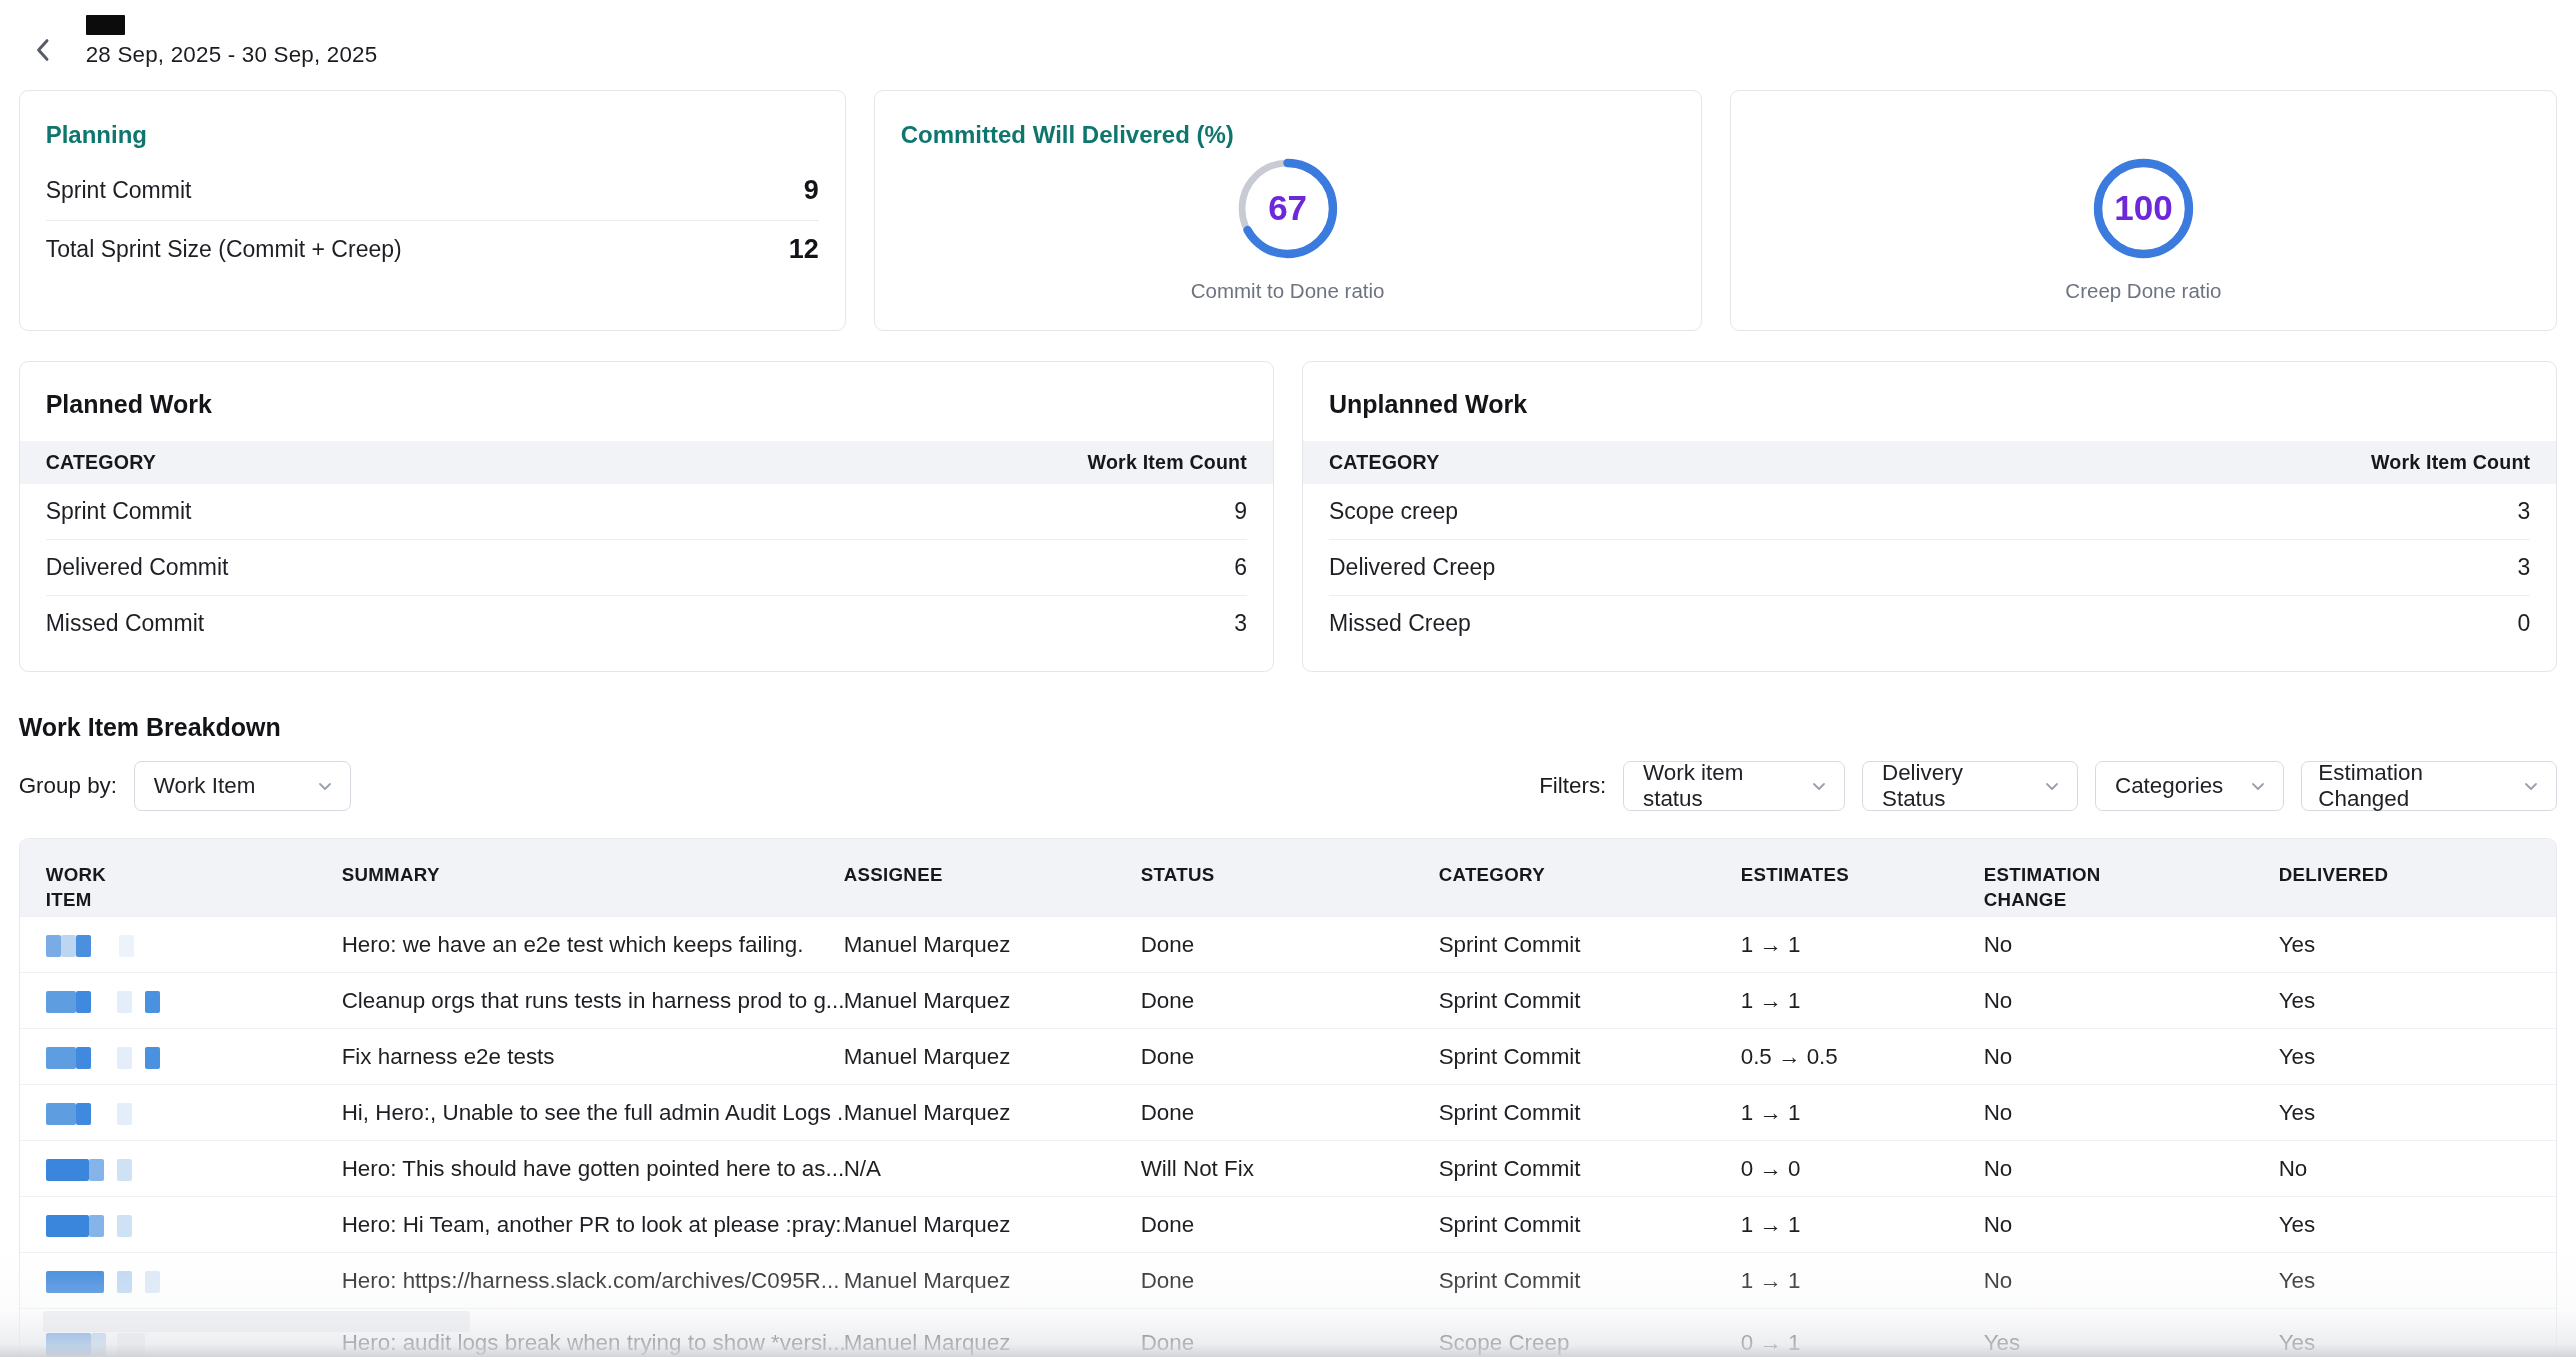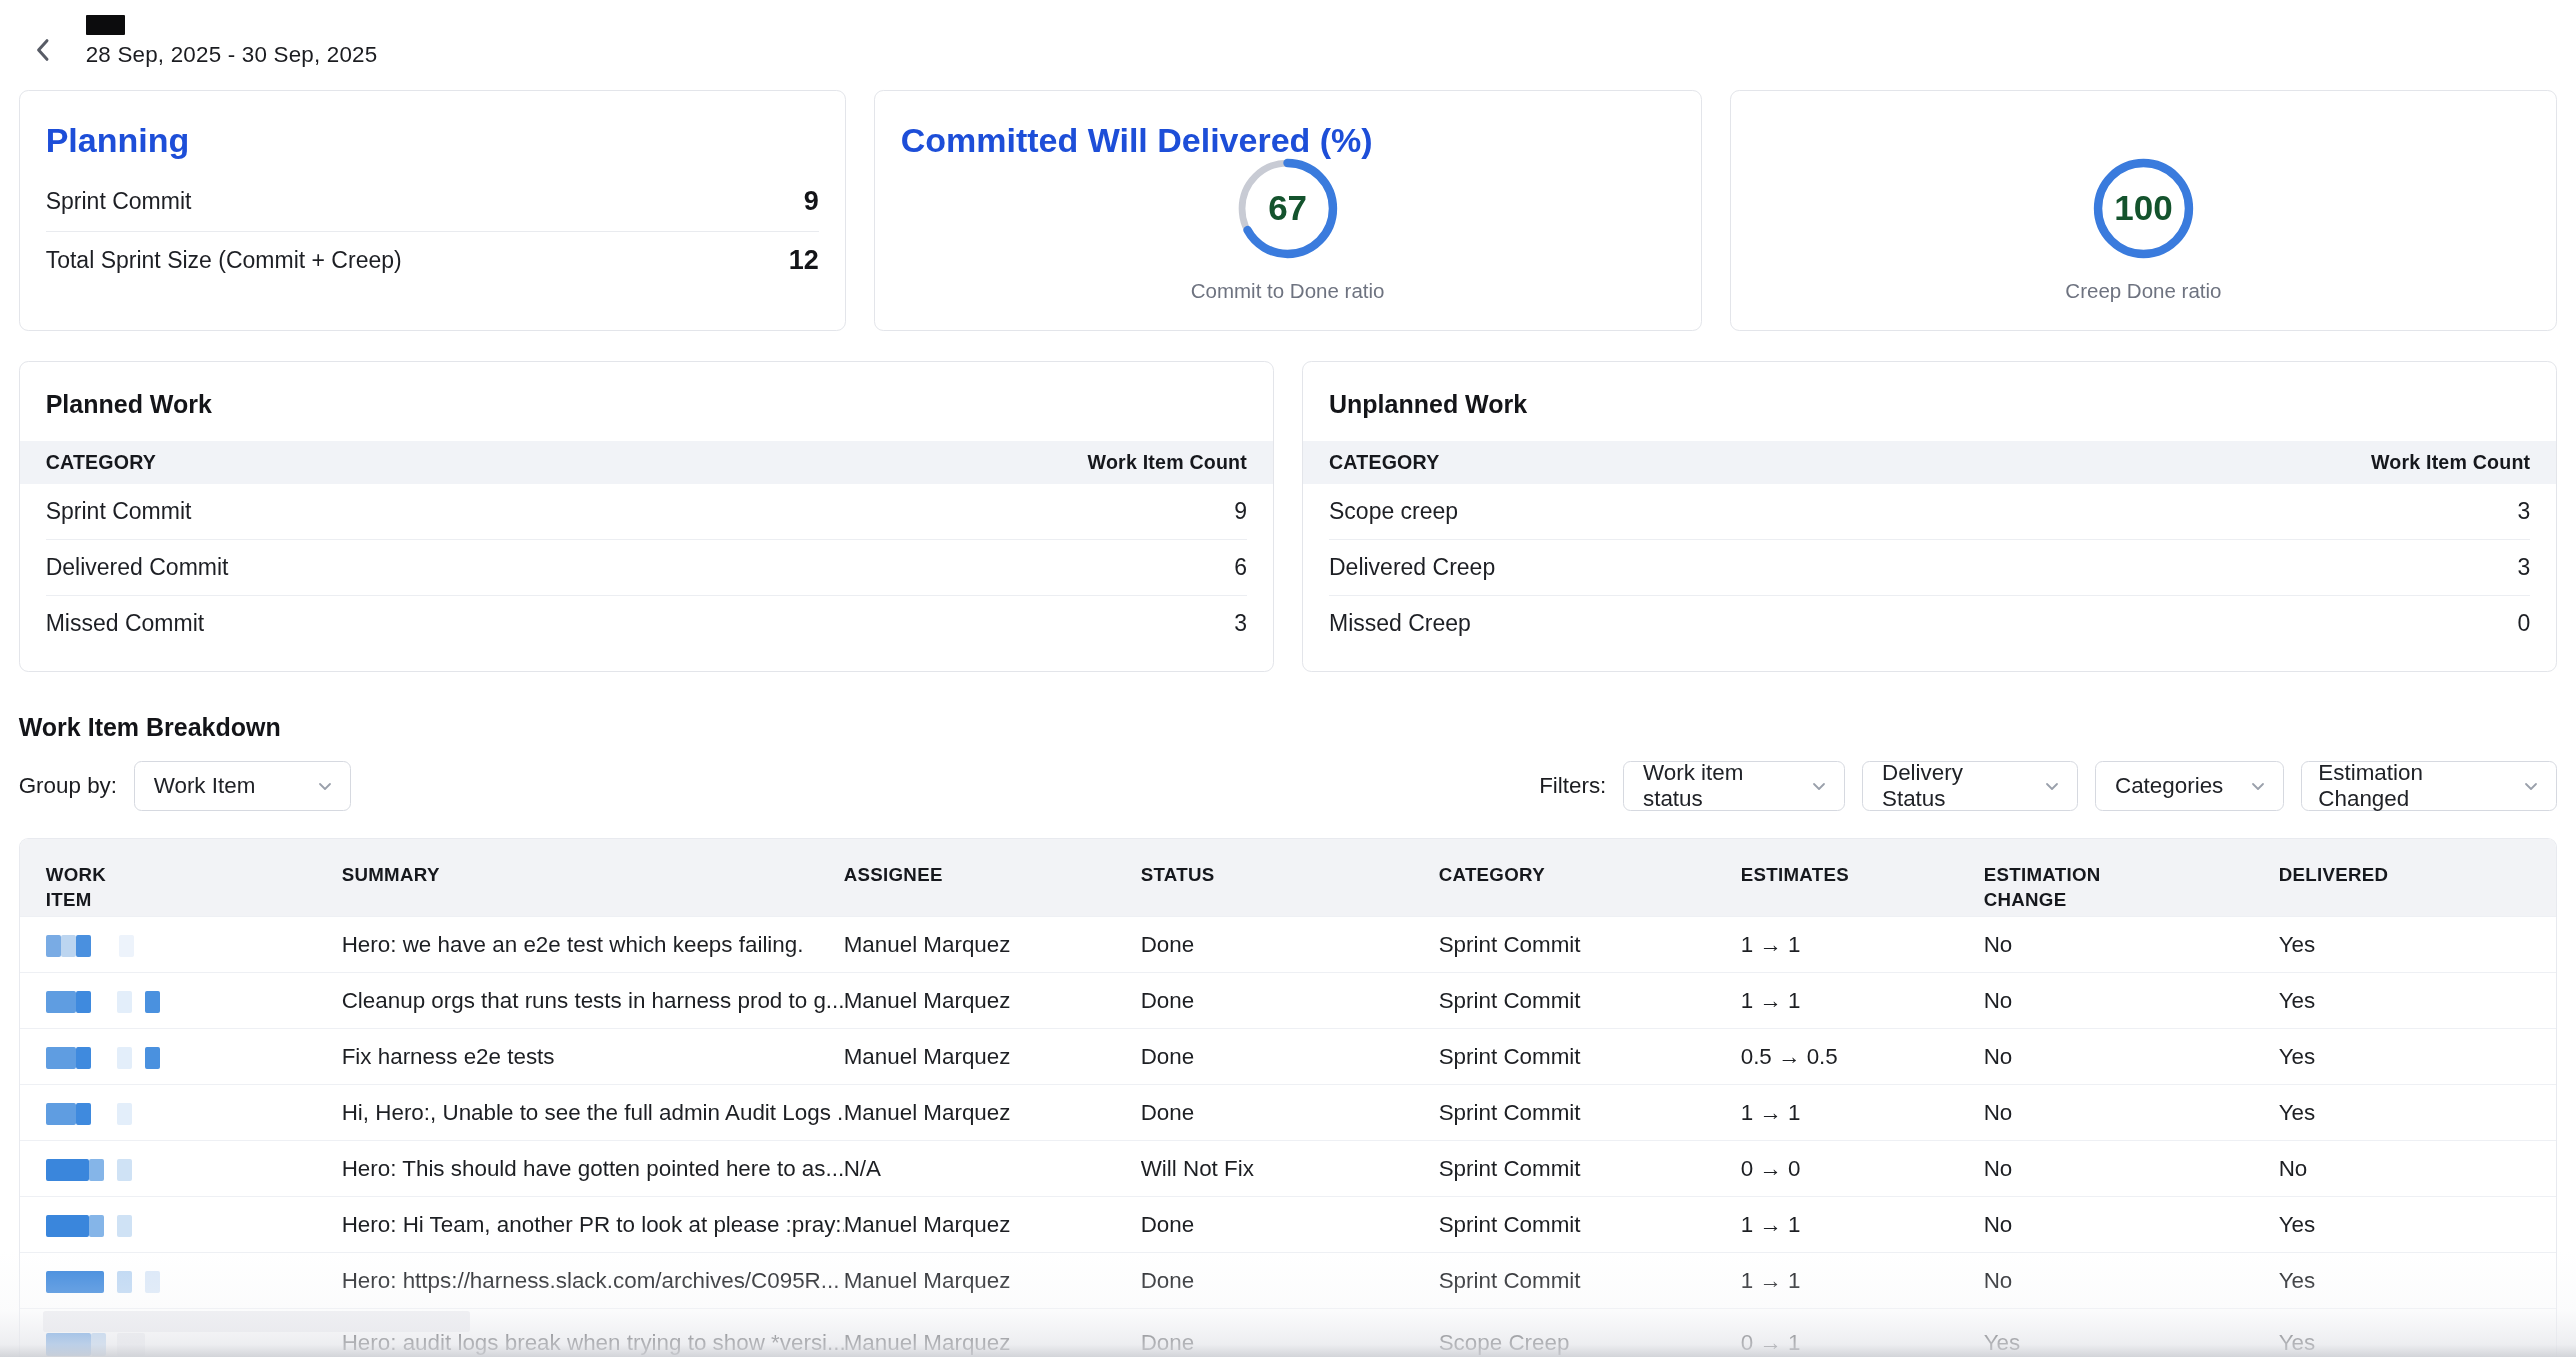--- a/index.html
+++ b/index.html
@@ -17,33 +17,33 @@
   .title-wrap { position:absolute; left:67px; top:15px; }
   .redacted-title { width:39px; height:19.6px; background:#0c0c0d; border-radius:0.9px; margin-bottom:7.5px; }
   .date-range { font-size:22.4px; color:#1b1c20; letter-spacing:0.2px; }
 
   
   .card { background:#fff; border:0.9px solid #e3e5ea; border-radius:9.3px; }
   .cards-row1 { display:flex; gap:28px; margin-top:5.6px; }
   .cards-row1 .card { height:241px; }
   .card-planning { width:827px; padding:0 26px; }
   .card-gauge { flex:1; position:relative; padding:0 26px; }
-  .card-title { font-size:34px; font-weight:bold; color:#1d4ed8; padding-top:30px; }
+  .card-title { font-size:24px; font-weight:bold; color:#0f766e; padding-top:30px; }
 
   .kv-row { display:flex; justify-content:space-between; align-items:center; height:58px; }
   .kv-rows { margin-top:13px; }
   .kv-label { font-size:23px; color:#1d1f24; }
   .kv-value { font-size:27px; font-weight:bold; color:#131418; }
   .kv-divider { height:0.9px; background:#e9ebef; }
 
   .gauge-zone { position:absolute; left:0; right:0; top:67px; display:flex; flex-direction:column; align-items:center; }
   .gauge { position:relative; width:101px; height:101px; }
   .gauge svg { width:101px; height:101px; transform:rotate(-90deg); }
   .gauge-num { position:absolute; inset:0; display:flex; align-items:center; justify-content:center;
-    font-size:35px; font-weight:bold; color:#14532d; }
+    font-size:35px; font-weight:bold; color:#6d28d9; }
   .gauge-caption { margin-top:20.5px; font-size:20.5px; color:#6e7380; }
 
   .cards-row2 { display:flex; gap:28px; margin-top:30px; }
   .cards-row2 .card { height:311px; flex:1; overflow:hidden; }
   .mini-title { font-size:25px; font-weight:bold; color:#141519; padding:28px 26px 22.4px 26px; }
   .mini-head { height:43px; background:#f1f3f7; display:flex; justify-content:space-between; align-items:center; padding:0 26px; }
   .mini-head-cell { font-size:19.6px; font-weight:bold; color:#16181d; letter-spacing:0.2px; }
   .mini-row { display:flex; justify-content:space-between; align-items:center; height:55px; margin:0 26px; }
   .mini-row-label, .mini-row-value { font-size:23px; color:#1d1f24; }
   .mini-div { height:0.9px; background:#eceef2; margin:0 26px; }

